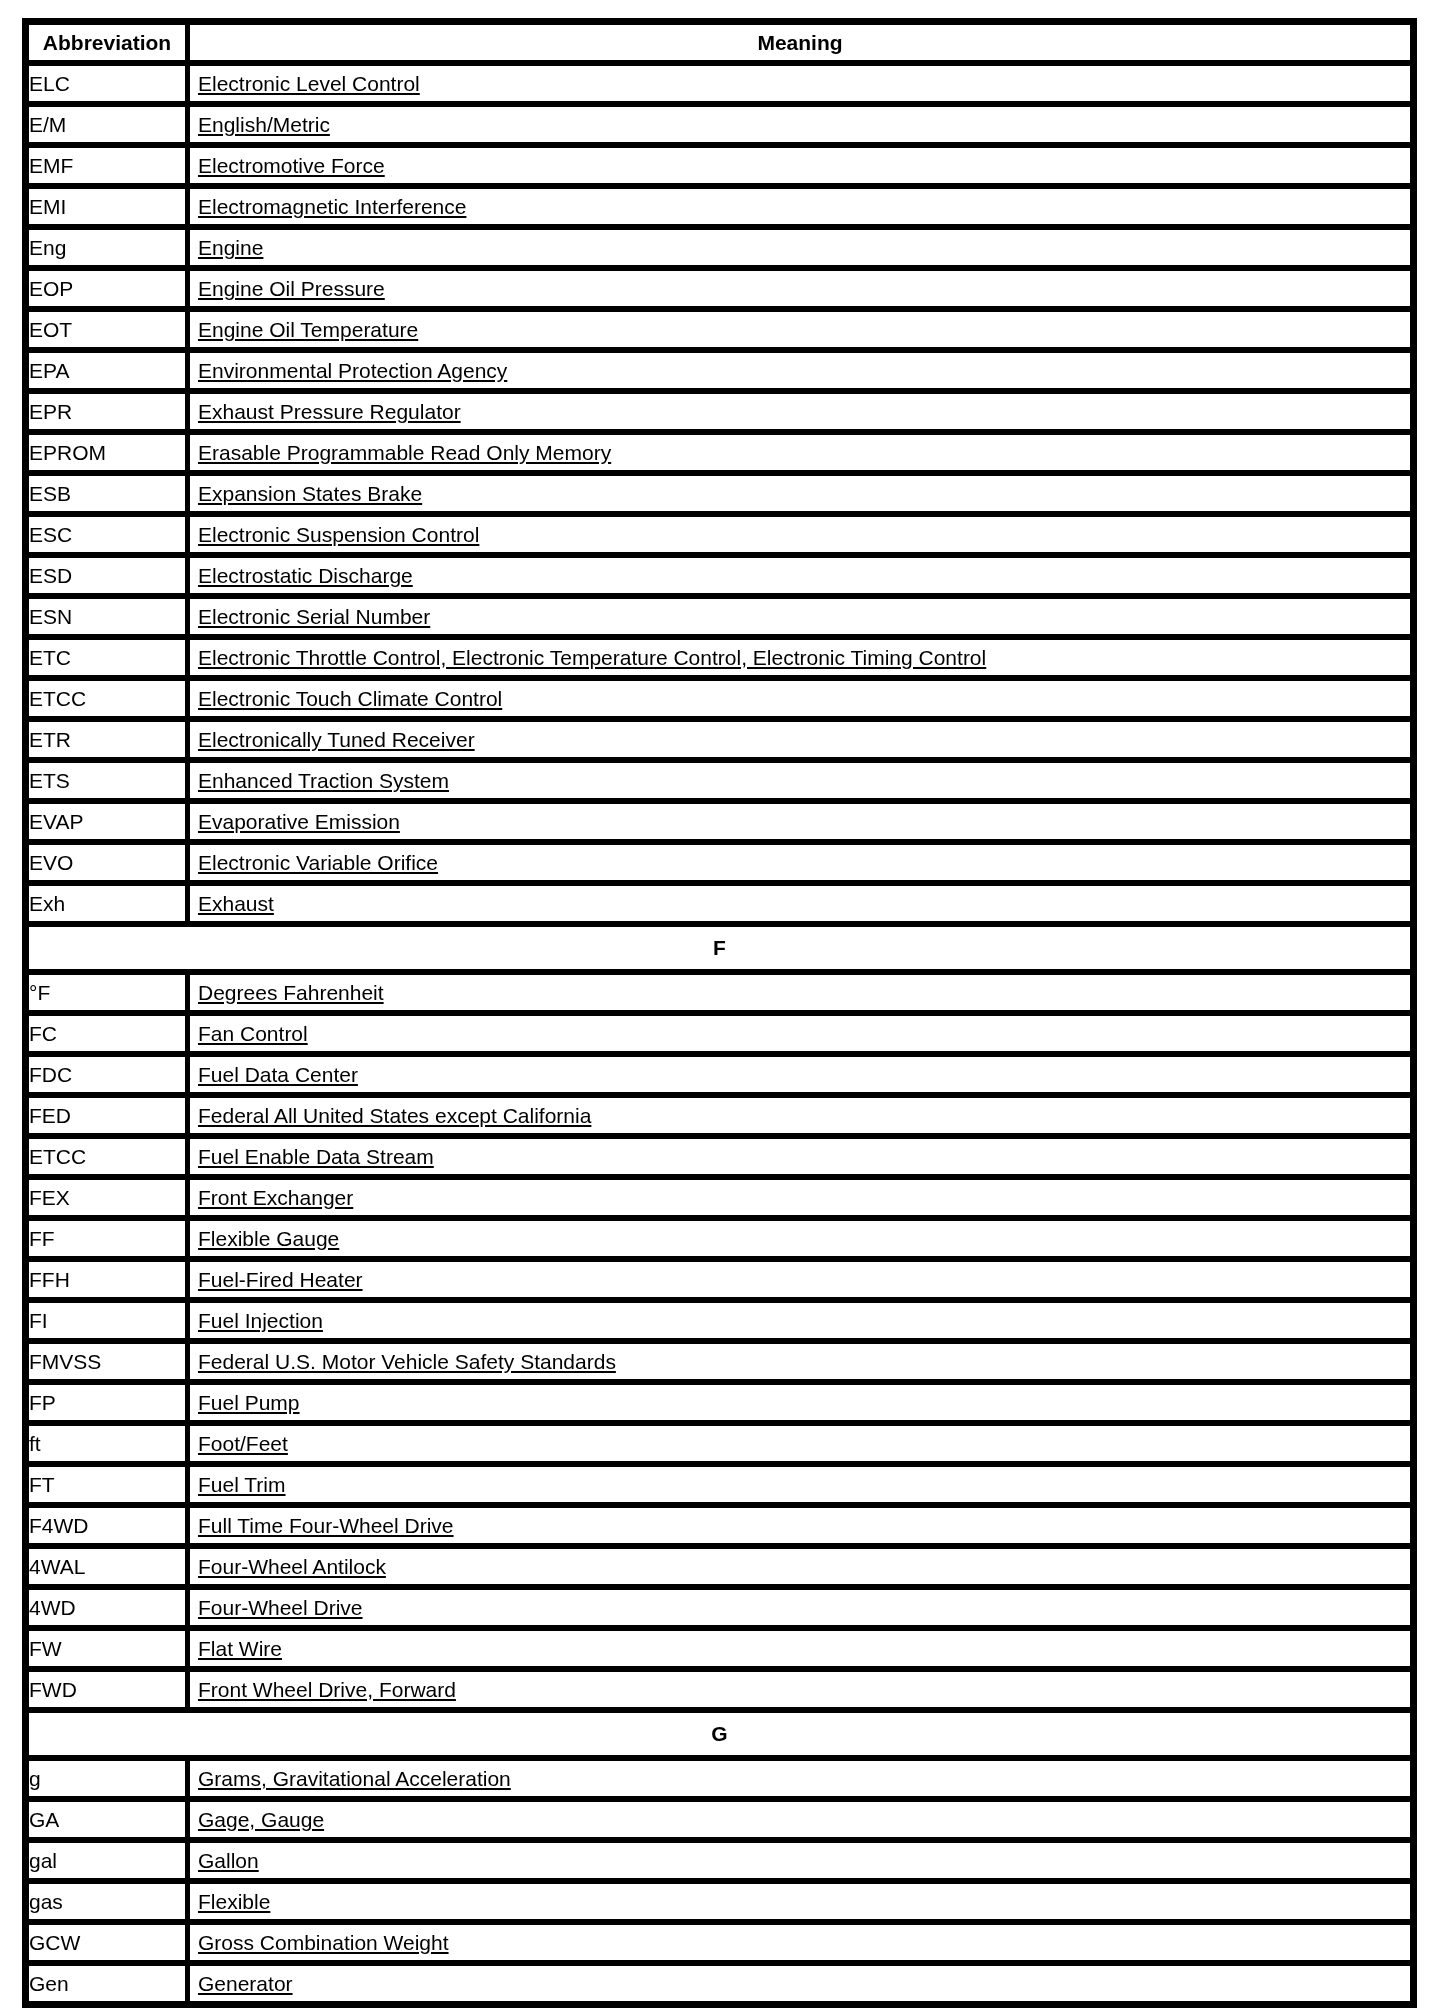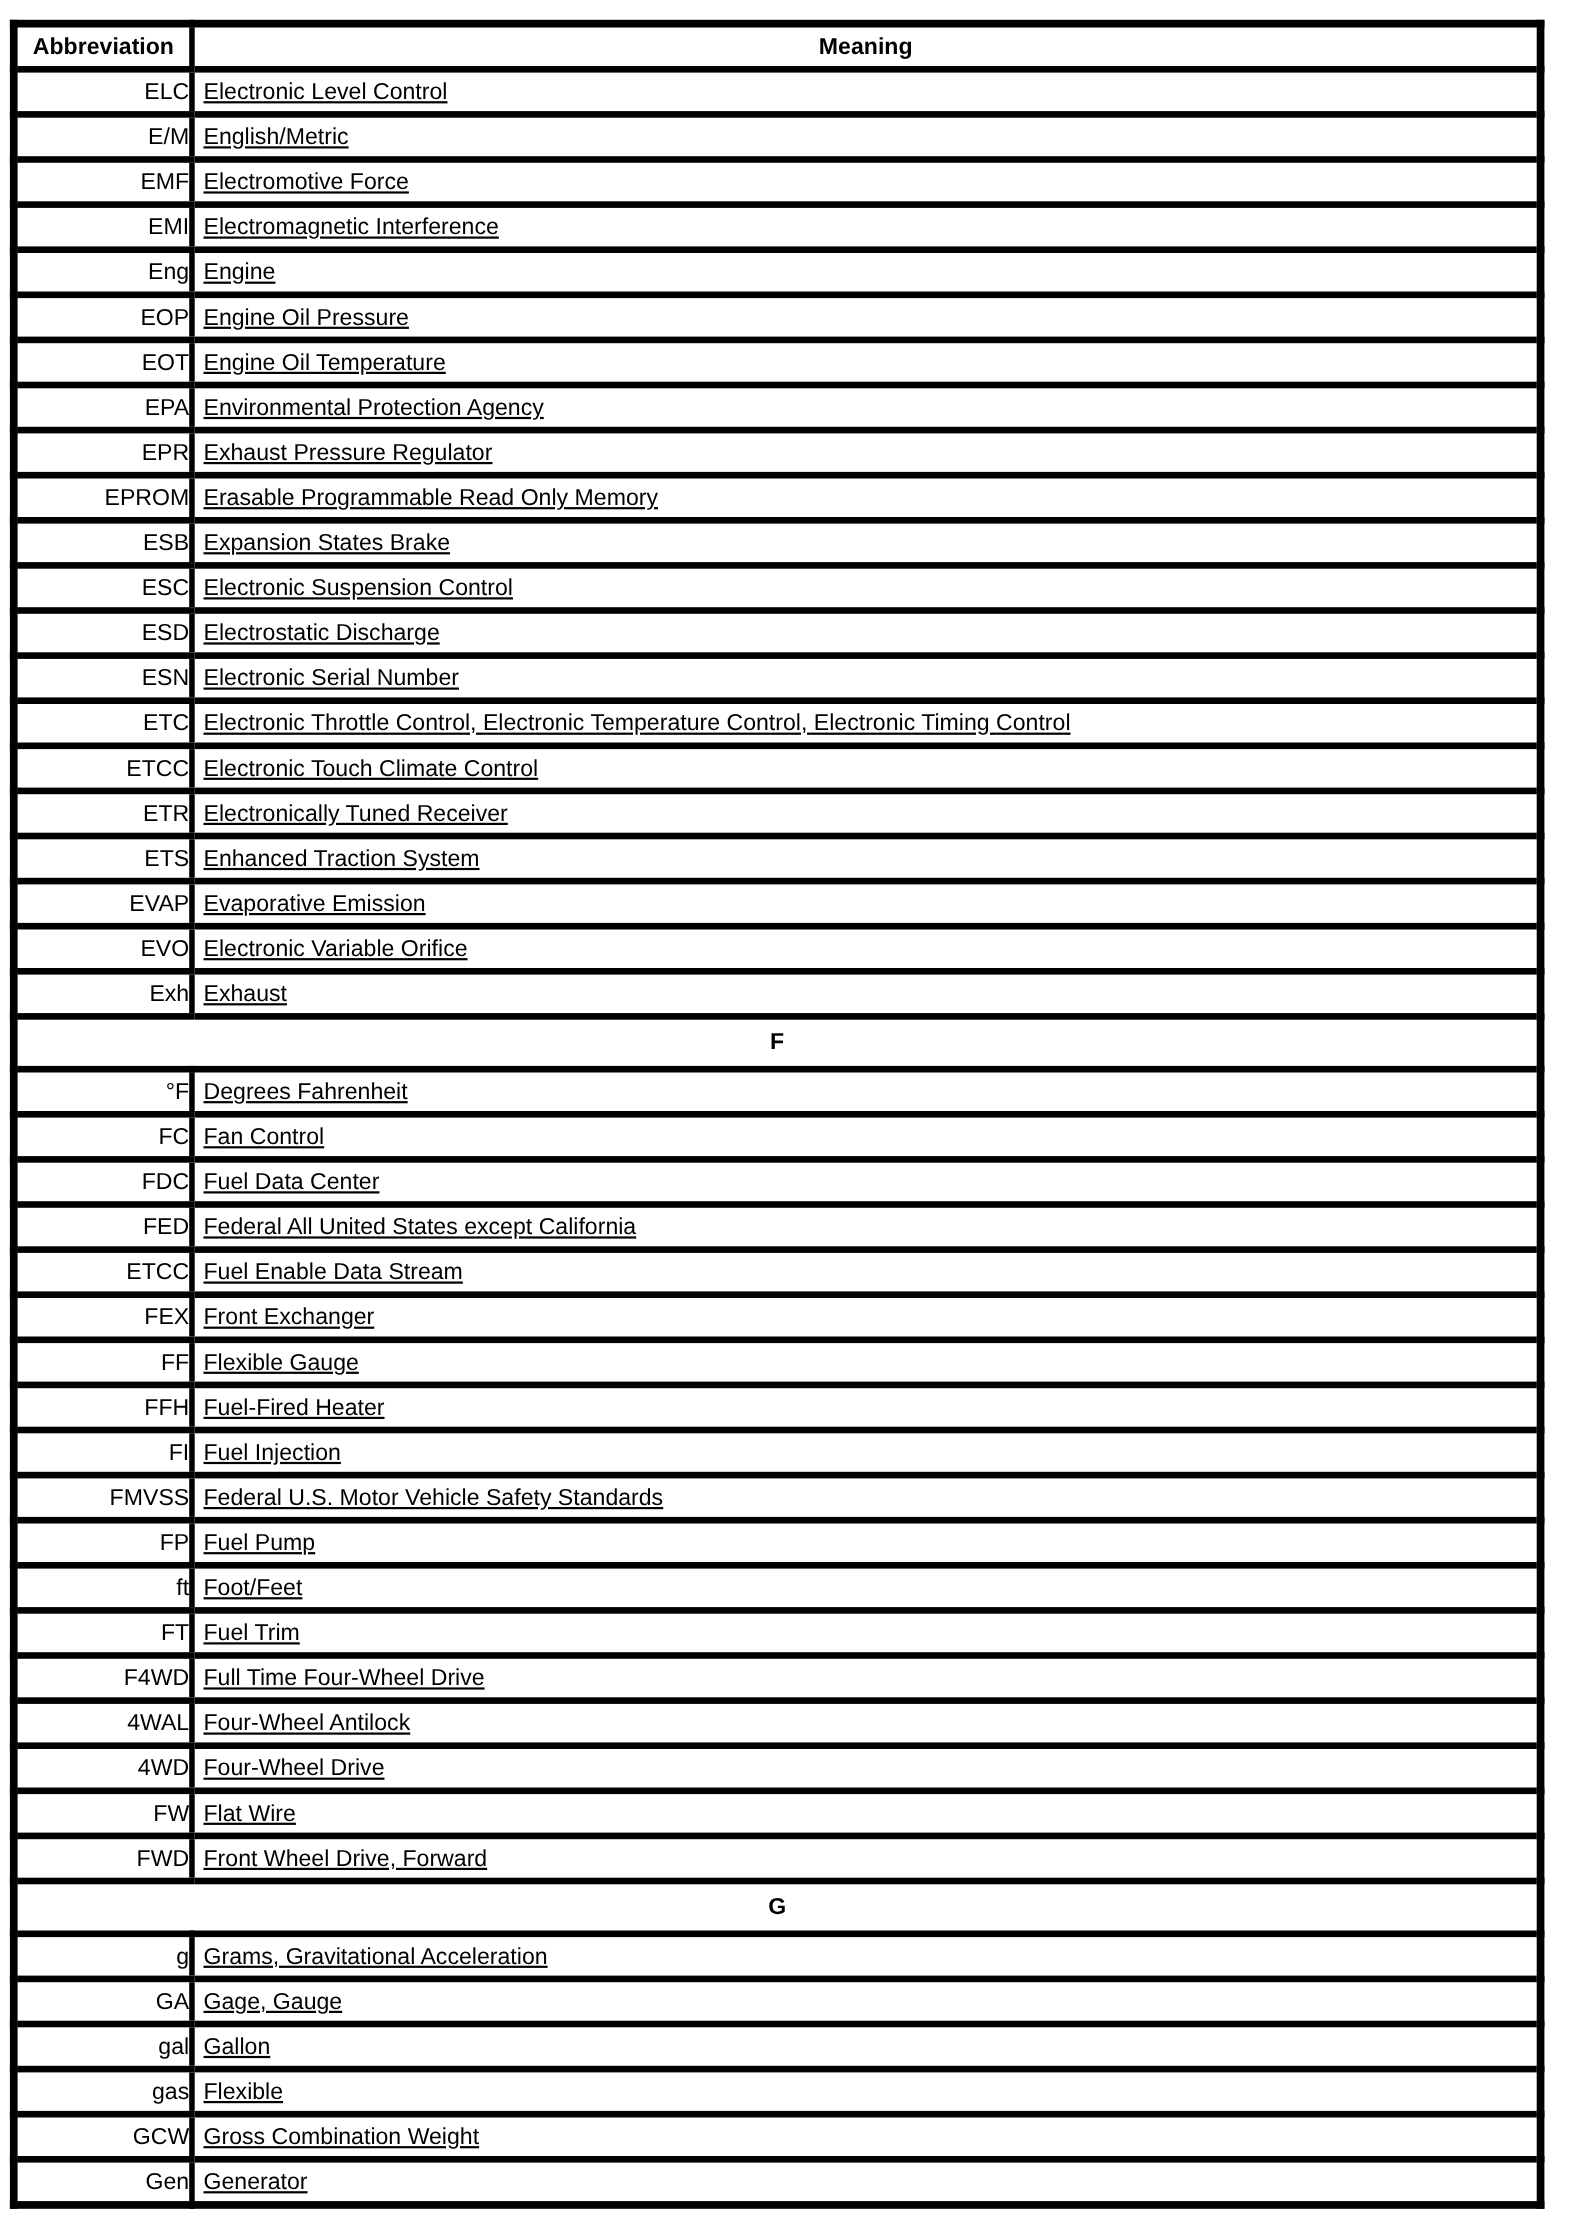--- a/index.html
+++ b/index.html
@@ -5,21 +5,21 @@
   html, body {
     margin: 0;
     padding: 0;
     background: #ffffff;
   }
   .page {
     width: 1440px;
     height: 2016px;
     background: #ffffff;
     box-sizing: border-box;
-    padding: 18px 27px 20px 9px;
+    padding: 18px 27px 20px 22px;
     font-family: "Liberation Sans", sans-serif;
     color: #000000;
   }
   table.abbrev-table {
     border-collapse: collapse;
     width: 1395px;
     table-layout: fixed;
     border: 7px solid #000000;
   }
   .abbrev-table col.col-abbr { width: 162px; }
@@ -33,21 +33,21 @@
     font-size: 21px;
     line-height: 1.1;
     overflow: hidden;
     white-space: nowrap;
   }
   .abbrev-table th {
     font-weight: bold;
     text-align: center;
   }
   .abbrev-table td.abbr-cell {
-    text-align: right;
+    text-align: left;
   }
   .abbrev-table td.meaning-cell {
     text-align: left;
     padding-left: 8px;
     padding-right: 6px;
     text-decoration: underline;
   }
   .abbrev-table td.section-cell {
     text-align: center;
     font-weight: bold;

